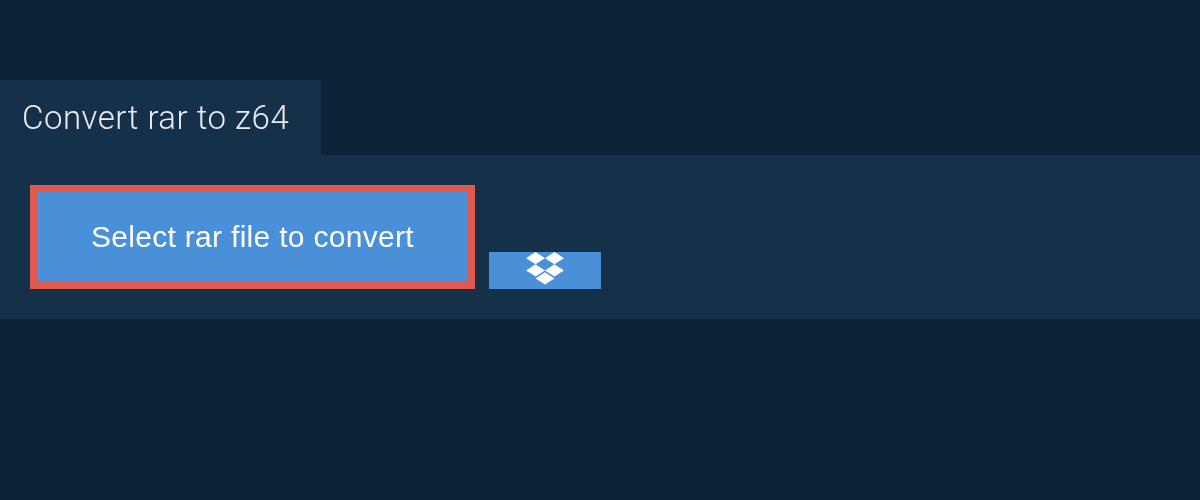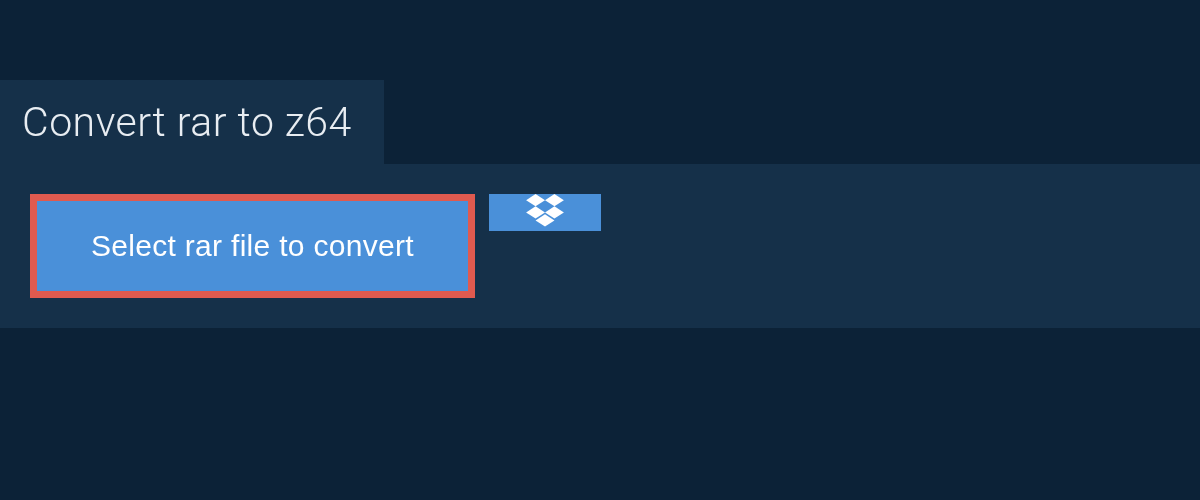--- a/index.html
+++ b/index.html
@@ -16,34 +16,34 @@
     }
     .tab-container {
       background-color: #153049;
       display: inline-block;
       padding: 18px 32px 18px 22px;
       margin-left: 0;
       margin-top: 80px;
     }
     .tab-title {
       color: #e8edf2;
-      font-size: 41px;
+      font-size: 33px;
       font-weight: 300;
       letter-spacing: 0.5px;
     }
     .panel {
       background-color: #153049;
       padding: 30px 30px 30px 30px;
       margin-top: 0;
       width: 100%;
     }
     .button-row {
       display: flex;
       gap: 14px;
-      align-items: flex-start;
+      align-items: flex-end;
     }
     .select-button {
       background-color: #4a90d9;
       border: 7px solid #e05a4f;
       color: #ffffff;
       font-size: 30px;
       font-weight: 300;
       padding: 28px 54px;
       cursor: pointer;
       letter-spacing: 0.3px;

